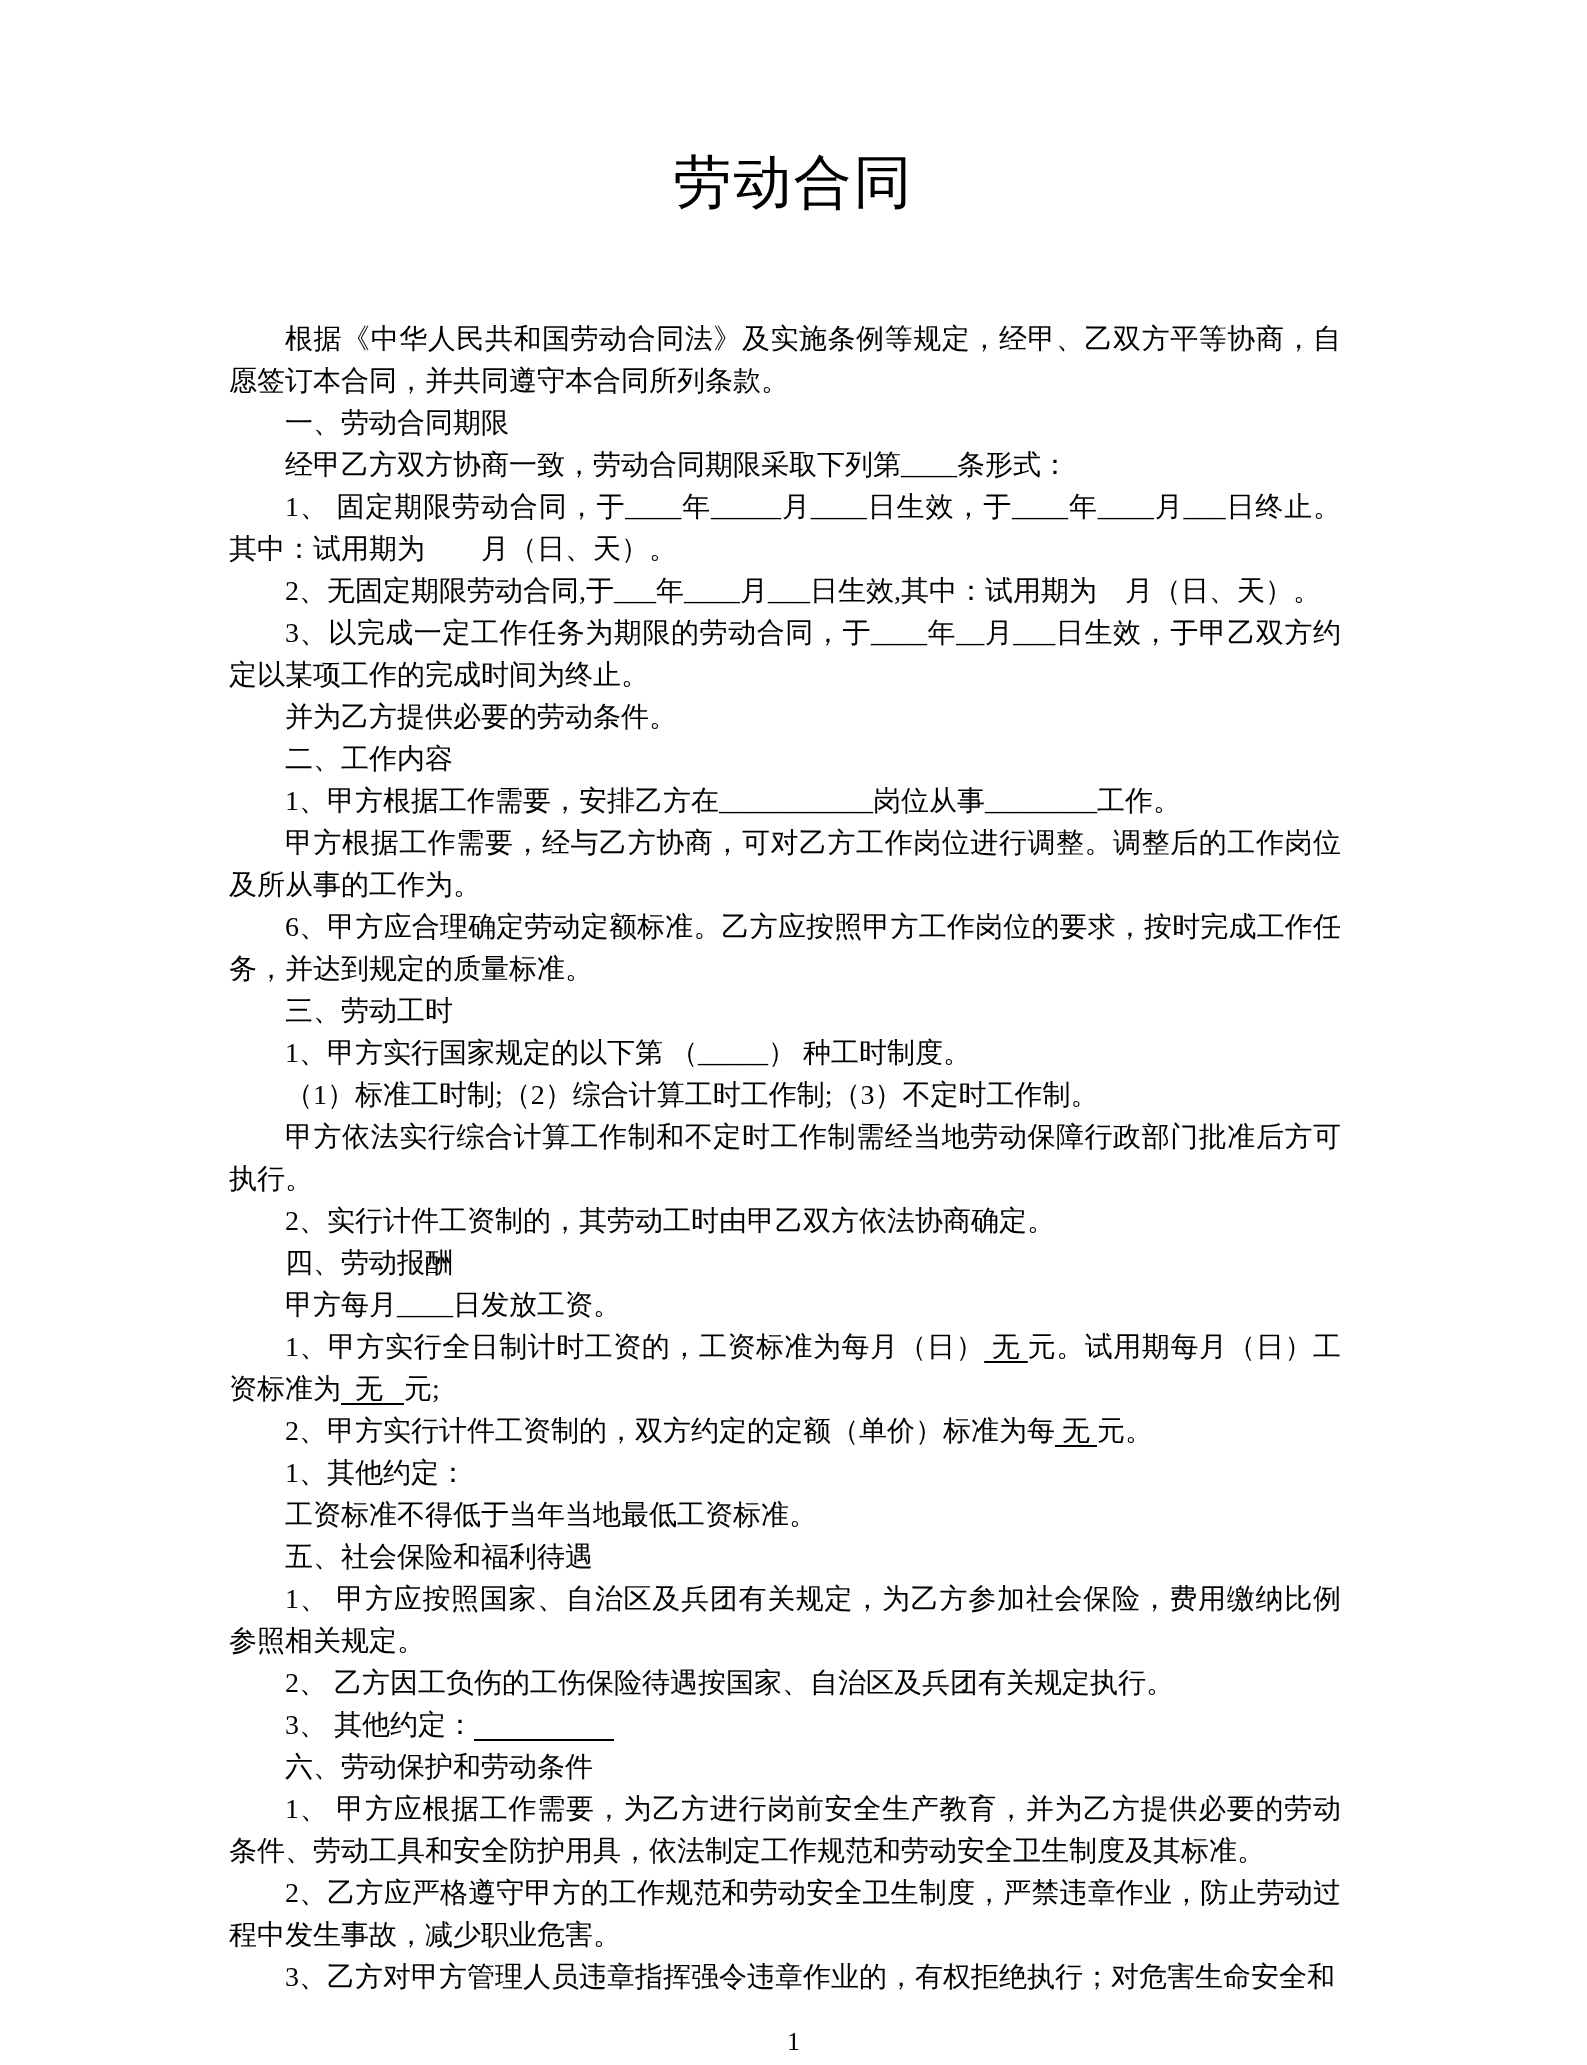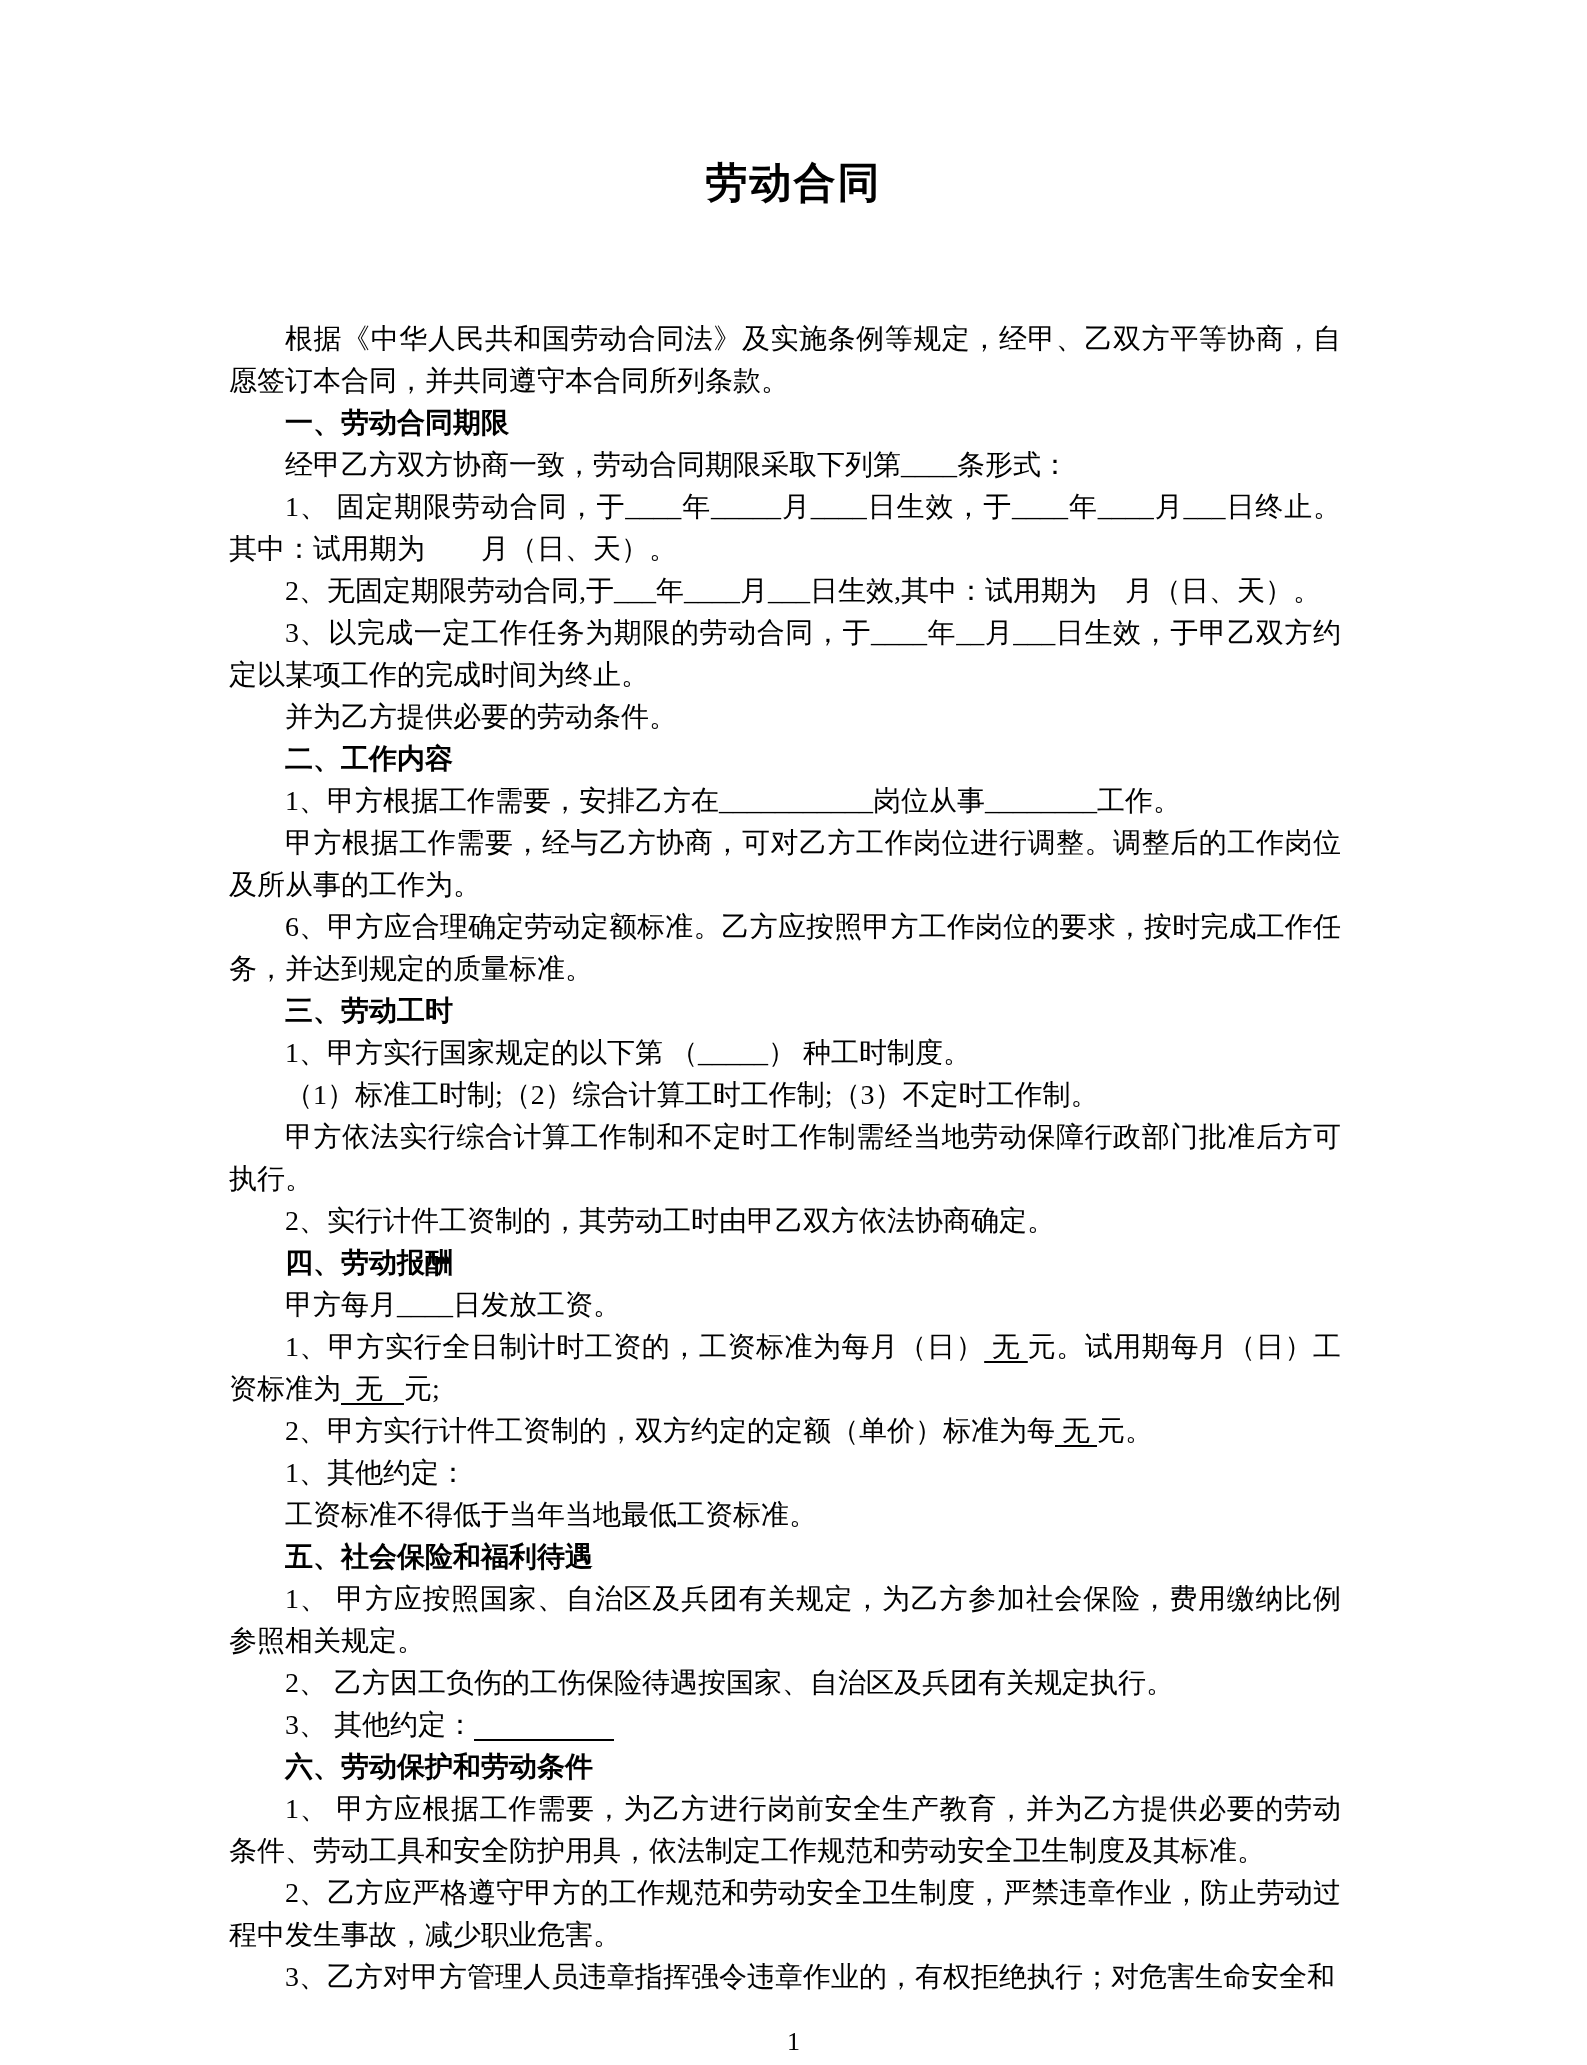--- a/index.html
+++ b/index.html
@@ -15,41 +15,41 @@
     font-family: "Liberation Serif", "DejaVu Serif", serif;
     color: #000000;
   }
   .doc-title {
     position: absolute;
     top: 148px;
     left: 0;
     width: 100%;
     margin: 0;
     text-align: center;
-    font-size: 42px;
+    font-size: 58px;
     line-height: 70px;
-    font-weight: bold;
+    font-weight: normal;
     letter-spacing: 2px;
   }
   .content {
     position: absolute;
     top: 318px;
     left: 229px;
     width: 1112px;
   }
   .content p {
     margin: 0;
     font-size: 28px;
     line-height: 42px;
     text-indent: 56px;
     text-align: justify;
     word-break: break-all;
   }
   .content p.heading {
-    font-weight: bold;
+    font-weight: normal;
   }
   .u {
     text-decoration: underline;
     text-underline-offset: 5px;
   }
   .page-footer {
     position: absolute;
     top: 2026px;
     left: 0;
     width: 100%;

